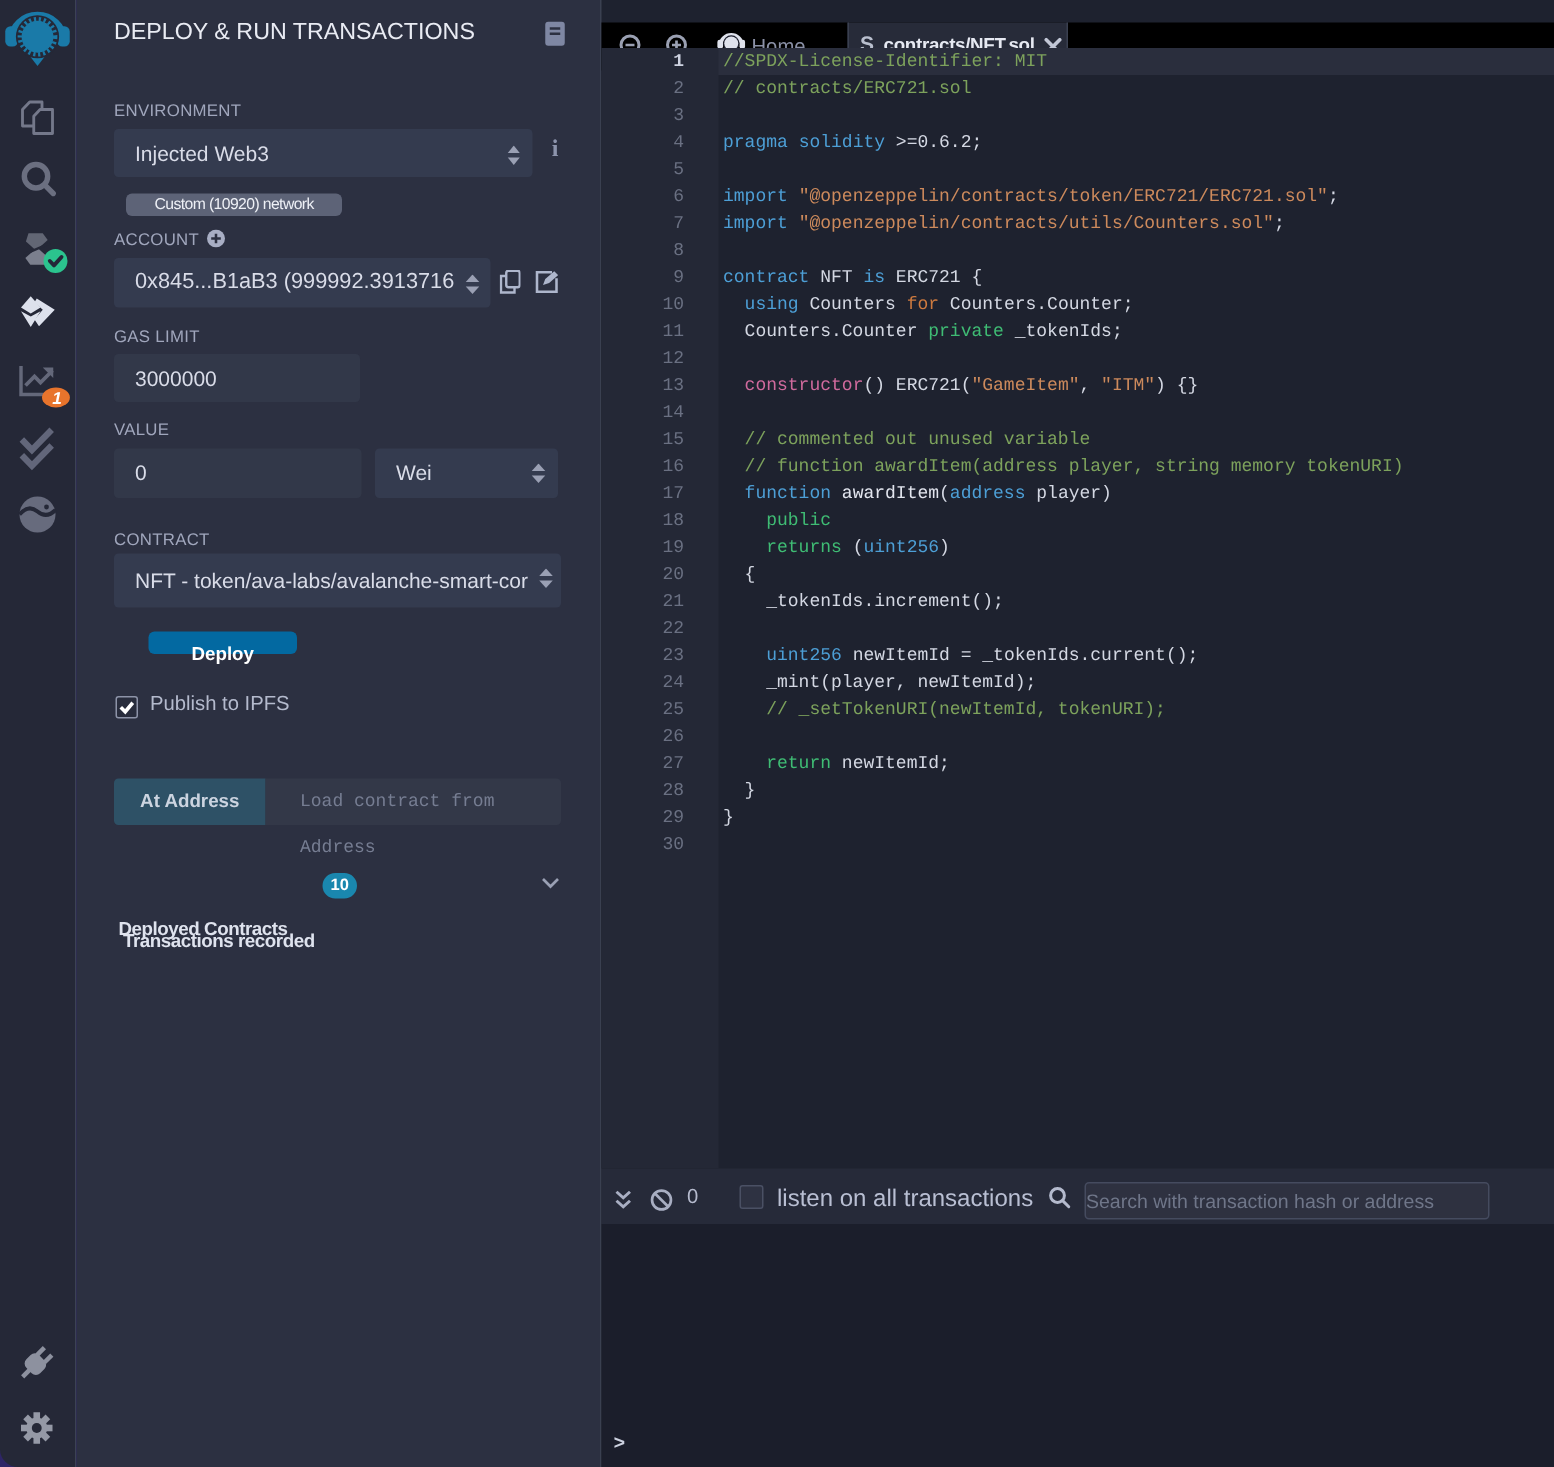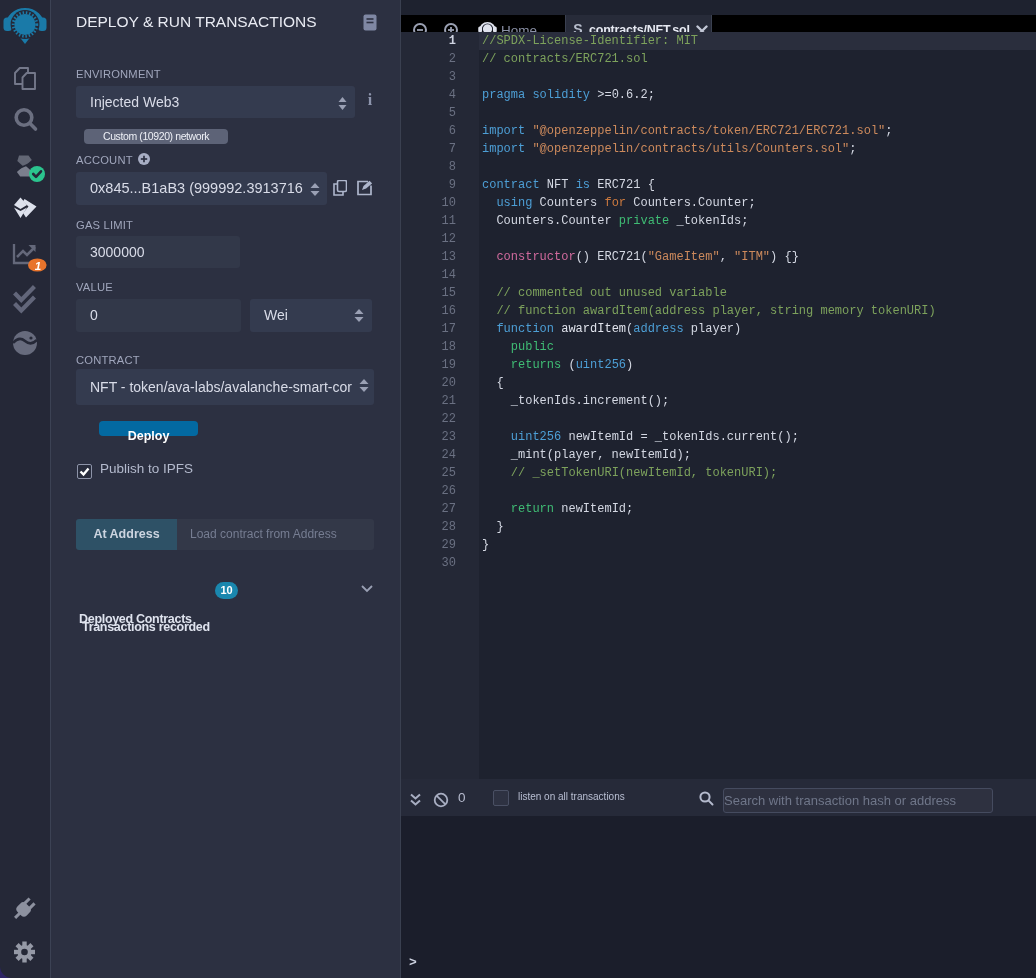--- a/index.html
+++ b/index.html
@@ -171,21 +171,21 @@
     </svg>
     <div class="abs" style="left:25px; top:421px; width:99px; height:15px; background:#0369a1; border-radius:4px; color:#fff; font-size:12.5px; font-weight:bold; text-align:center; line-height:31px;margin-left:23px;">Deploy</div>
     <div class="abs" style="left:26px; top:464px; width:15px; height:15px; background:#282c3c; border:1px solid #8d93a8; border-radius:2px;">
       <svg width="13" height="13" viewBox="0 0 13 13" style="position:absolute;left:0;top:0;">
           <path d="M2.5,6.5 l3,3 l5,-6" fill="none" stroke="#fff" stroke-width="2.4"></path>
         </svg>
     </div>
     <div class="abs" style="left:49px; top:461px; font-size:13.5px; color:#b4bacd;">Publish to IPFS</div>
     <div class="abs" style="left:0; top:493px; width:349px; text-align:center; font-size:14px; color:#9aa0b5;margin-top:31px;">OR</div>
     <div class="abs" style="left:25px; top:519px; width:101px; height:31px; background:#2e5166; border-radius:3px 0 0 3px; color:#ccd4e0; font-size:12.5px; font-weight:bold; text-align:center; line-height:31px;">At Address</div>
-    <div class="abs" style="left:126px; top:519px; width:197px; height:31px; background:#333848; border-radius:0 3px 3px 0; color:#767d92; font-size:12px; line-height:31px; padding-left:13px;">Load contract from Address</div>
+    <div class="abs" style="left:126px; top:519px; width:197px; height:31px; background:#333848; border-radius:0 3px 3px 0; color:#767d92; font-size:12px; line-height:31px; padding-left:23px;font-family:Liberation Mono, monospace;">Load contract from Address</div>
     <div class="abs" style="left:31px; top:580px; font-size:12.5px; font-weight:bold; letter-spacing:-0.3px; color:#dfe3ee;margin-top:40px;">Transactions recorded</div>
     <div class="abs" style="left:164px; top:582px; width:23px; height:17px; background:#1a87ae; border-radius:8.5px; color:#fff; font-size:11px; font-weight:bold; text-align:center; line-height:17px;">10</div>
     <svg class="abs" style="left:310px; top:585px;" width="12" height="8" viewBox="0 0 12 8">
       <path d="M1,1 l5,5 l5,-5" fill="none" stroke="#9aa0b4" stroke-width="1.8"></path>
     </svg>
     <div class="abs" style="left:28px; top:612px; font-size:12.5px; font-weight:bold; letter-spacing:-0.3px; color:#dfe3ee;">Deployed Contracts</div>
   </div>
   <div id="main">
     <div id="tabbar">
       <svg class="abs" style="left:11px; top:7px;" width="19" height="19" viewBox="0 0 19 19">
@@ -258,21 +258,21 @@
           <path d="M2,1.5 l4.5,4 l4.5,-4"></path>
           <path d="M2,7.5 l4.5,4 l4.5,-4"></path>
         </g>
       </svg>
       <svg class="abs" style="left:32px; top:13px;" width="16" height="16" viewBox="0 0 16 16">
         <circle cx="8" cy="8" r="6.3" fill="none" stroke="#a8aec2" stroke-width="1.8"></circle>
         <line x1="3.8" y1="3.8" x2="12.2" y2="12.2" stroke="#a8aec2" stroke-width="1.8"></line>
       </svg>
       <div class="abs" style="left:57px; top:11px; font-size:13.5px; color:#b6bbce;">0</div>
       <div class="abs" style="left:92px; top:11px; width:16px; height:16px; background:#2e3242; border:1px solid #4a5064; border-radius:2px;"></div>
-      <div class="abs" style="left:117px; top:12px; font-size:10px; color:#b9bfd3;">listen on all transactions</div>
+      <div class="abs" style="left:117px; top:12px; font-size:16px; color:#b9bfd3;">listen on all transactions</div>
       <svg class="abs" style="left:298px; top:12px;" width="15" height="15" viewBox="0 0 15 15">
         <circle cx="6" cy="6" r="4.6" fill="none" stroke="#b4bacd" stroke-width="2"></circle>
         <line x1="9.4" y1="9.4" x2="13.5" y2="13.5" stroke="#b4bacd" stroke-width="2" stroke-linecap="round"></line>
       </svg>
       <div class="abs" style="left:322px; top:9px; width:270px; height:25px; background:#2e3140; border:1px solid #454b5f; border-radius:3px; color:#6f7689; font-size:13px; line-height:23px; ">Search with transaction hash or address</div>
     </div>
     <div id="termbody">
       <div class="abs" style="left:8px; top:139px; font-family:'Liberation Mono',monospace; font-size:13px; font-weight:bold; color:#cdd2e0;">&gt;</div>
     </div>
   </div>

